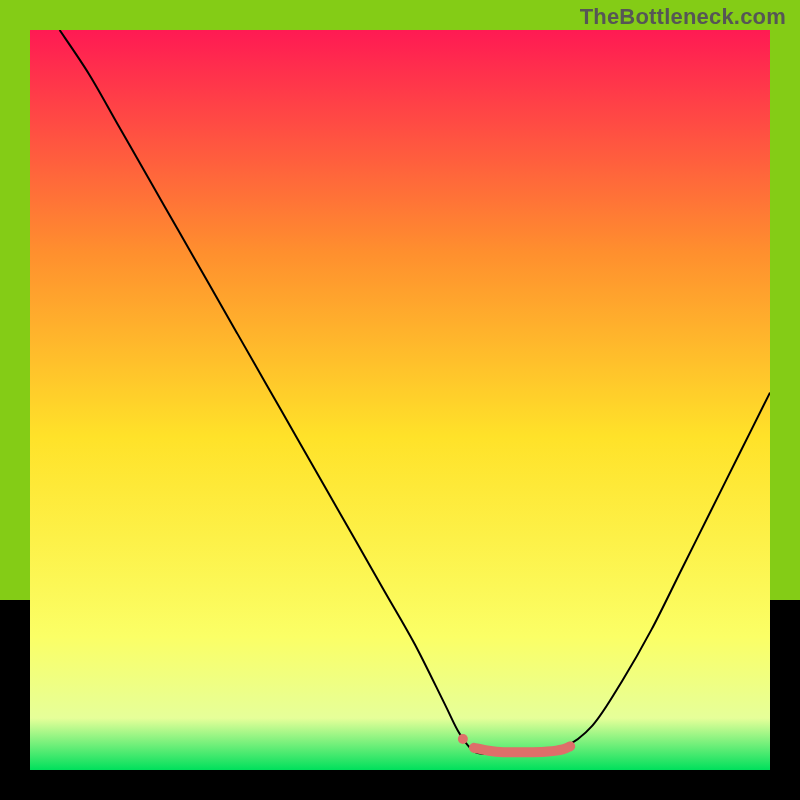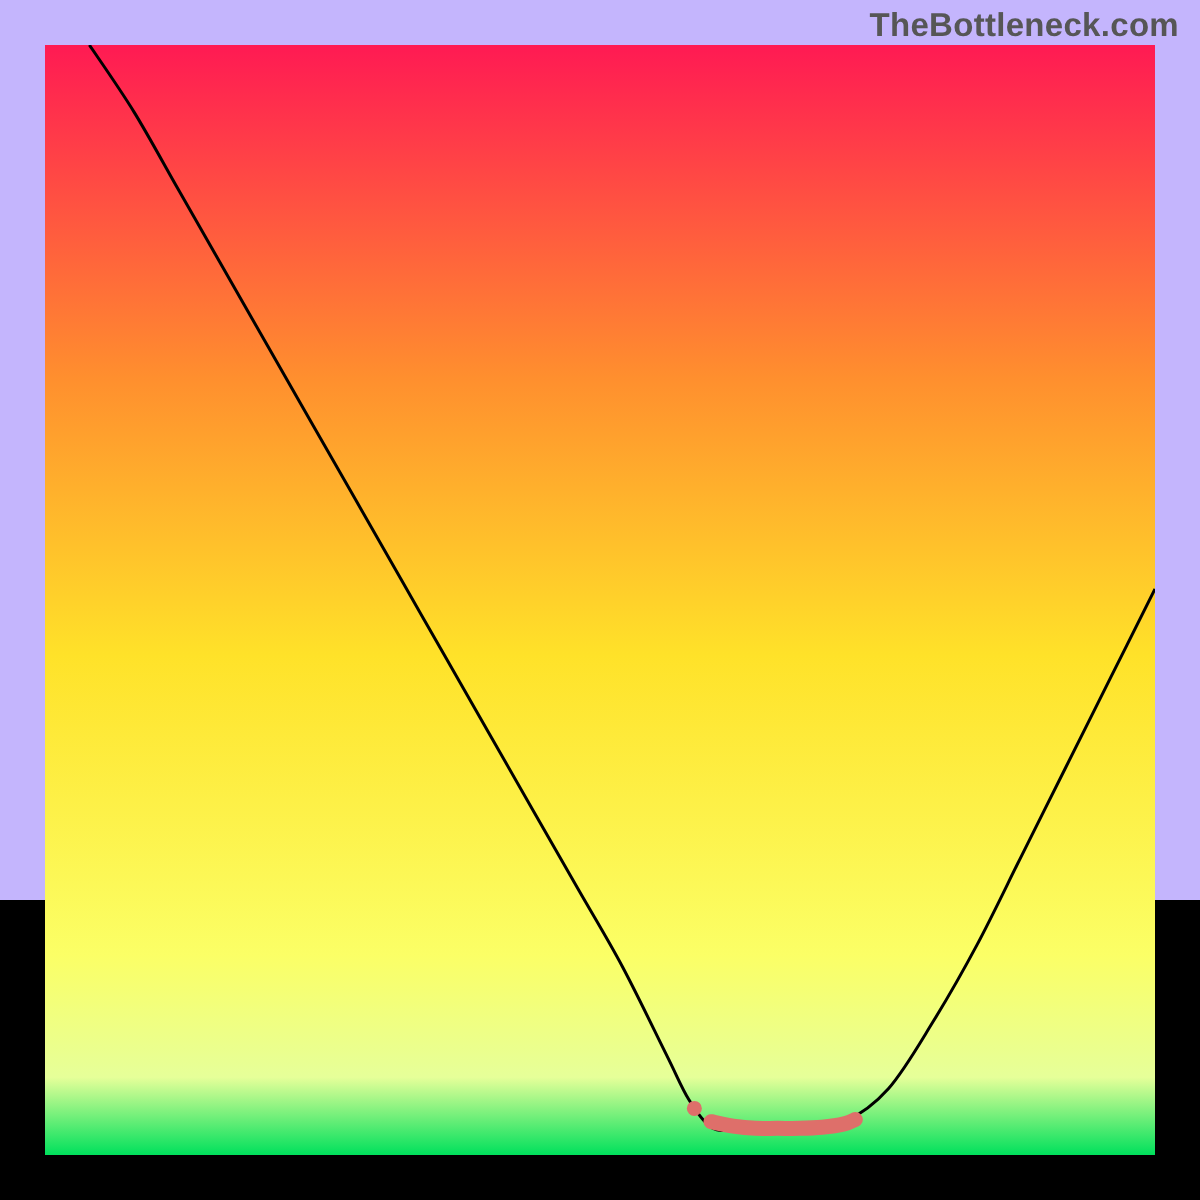--- a/index.html
+++ b/index.html
@@ -1,21 +1,21 @@
 <!DOCTYPE html>
 <html><head>
 <meta charset="utf-8">
 <style>
   * { margin: 0; padding: 0; box-sizing: border-box; }
   html, body { width: 800px; height: 800px; overflow: hidden; background: #000; }
   .frame {
     position: relative;
     width: 800px;
     height: 600px;
-    background: #c4b5fd;
+    background: #84cc16;
     padding-left: 16px;
   }
   .attribution {
     position: absolute;
     top: 4px;
     right: 14px;
     font-family: Arial, Helvetica, sans-serif;
     font-size: 22px;
     font-weight: bold;
     color: #565656;

